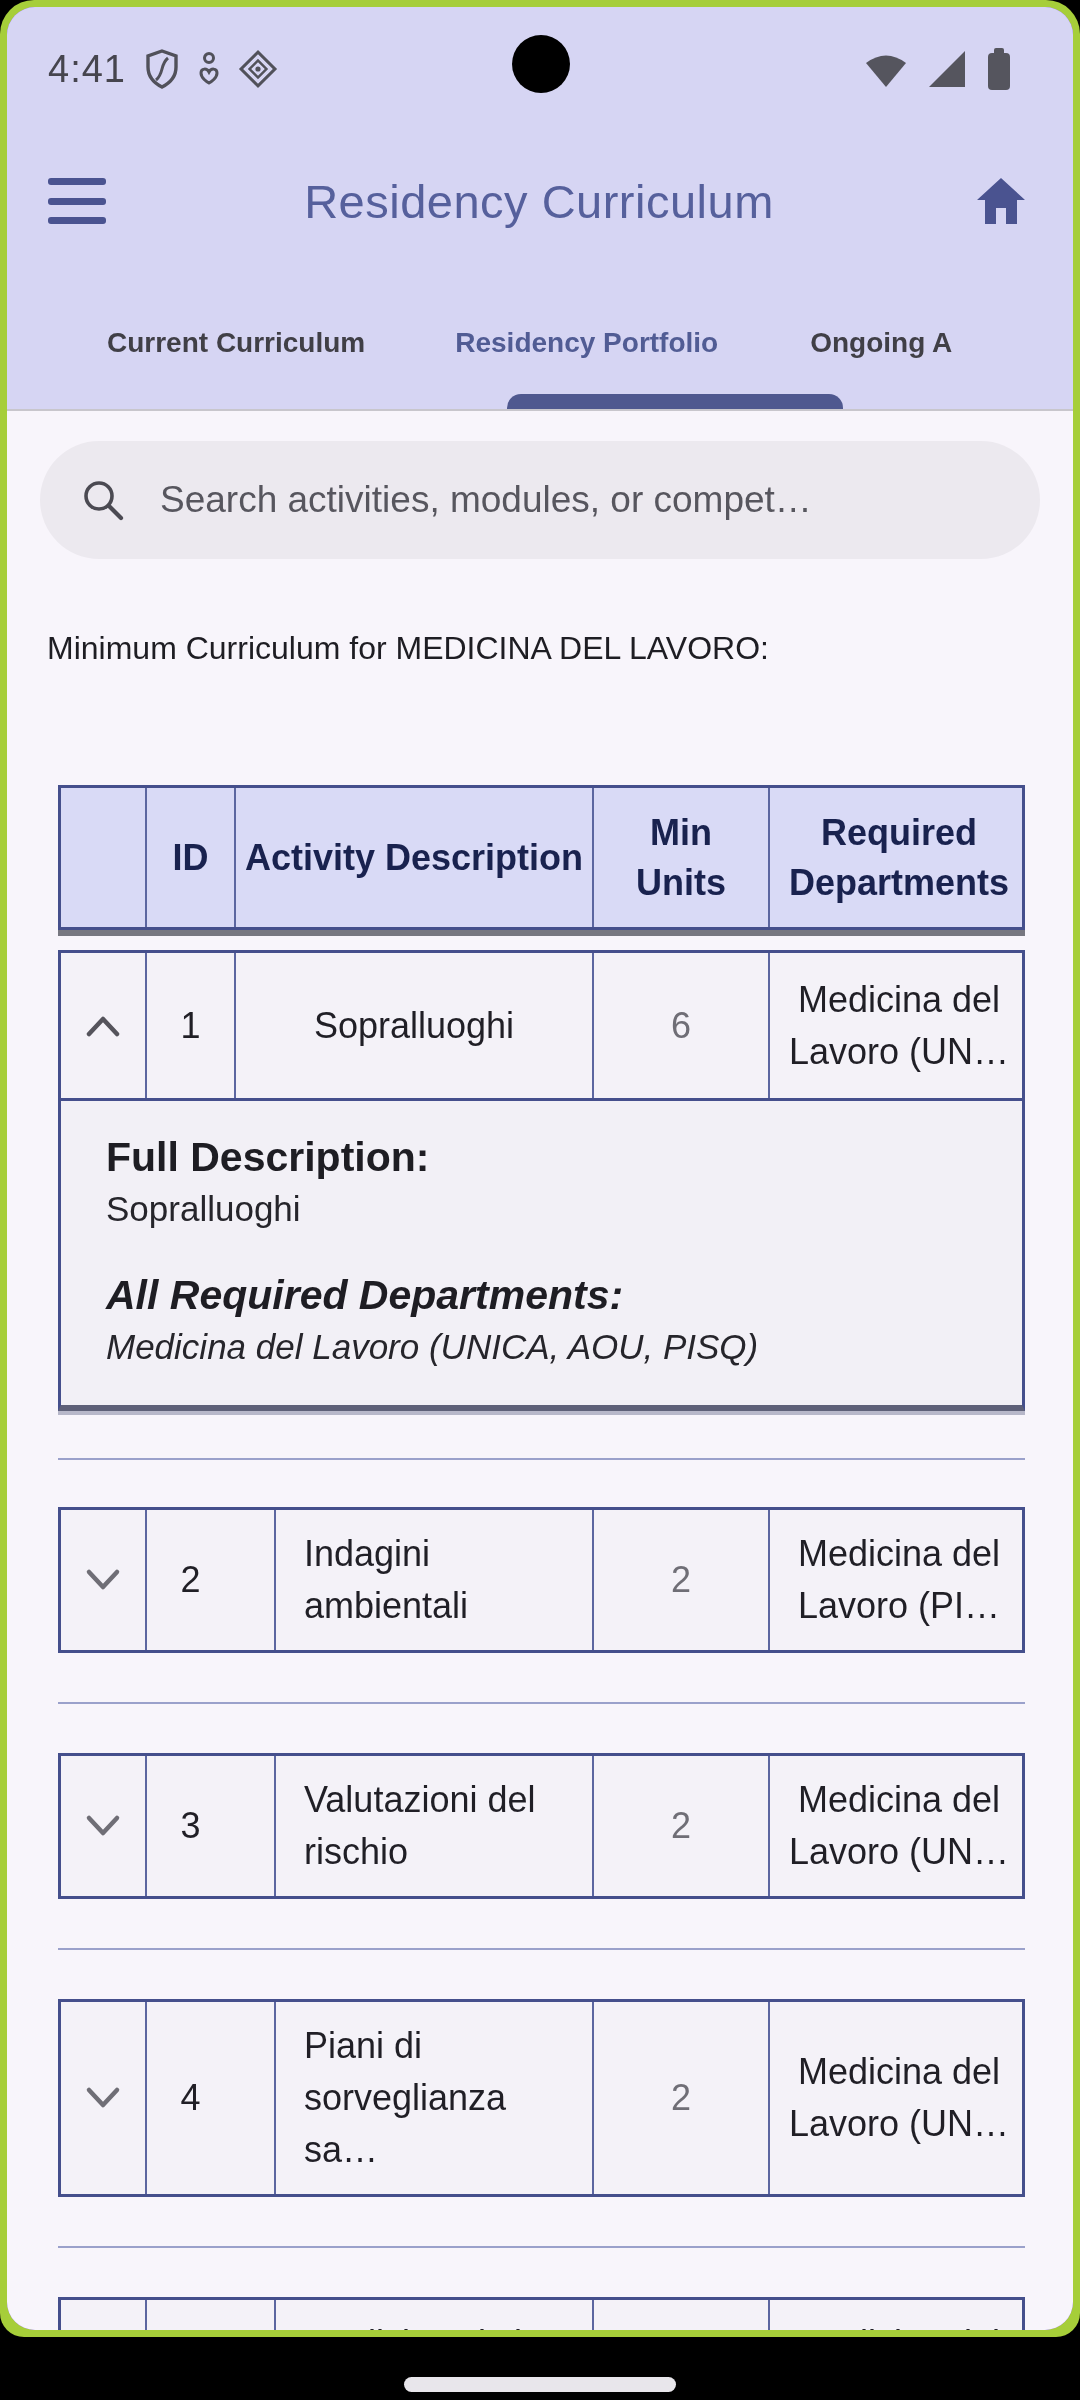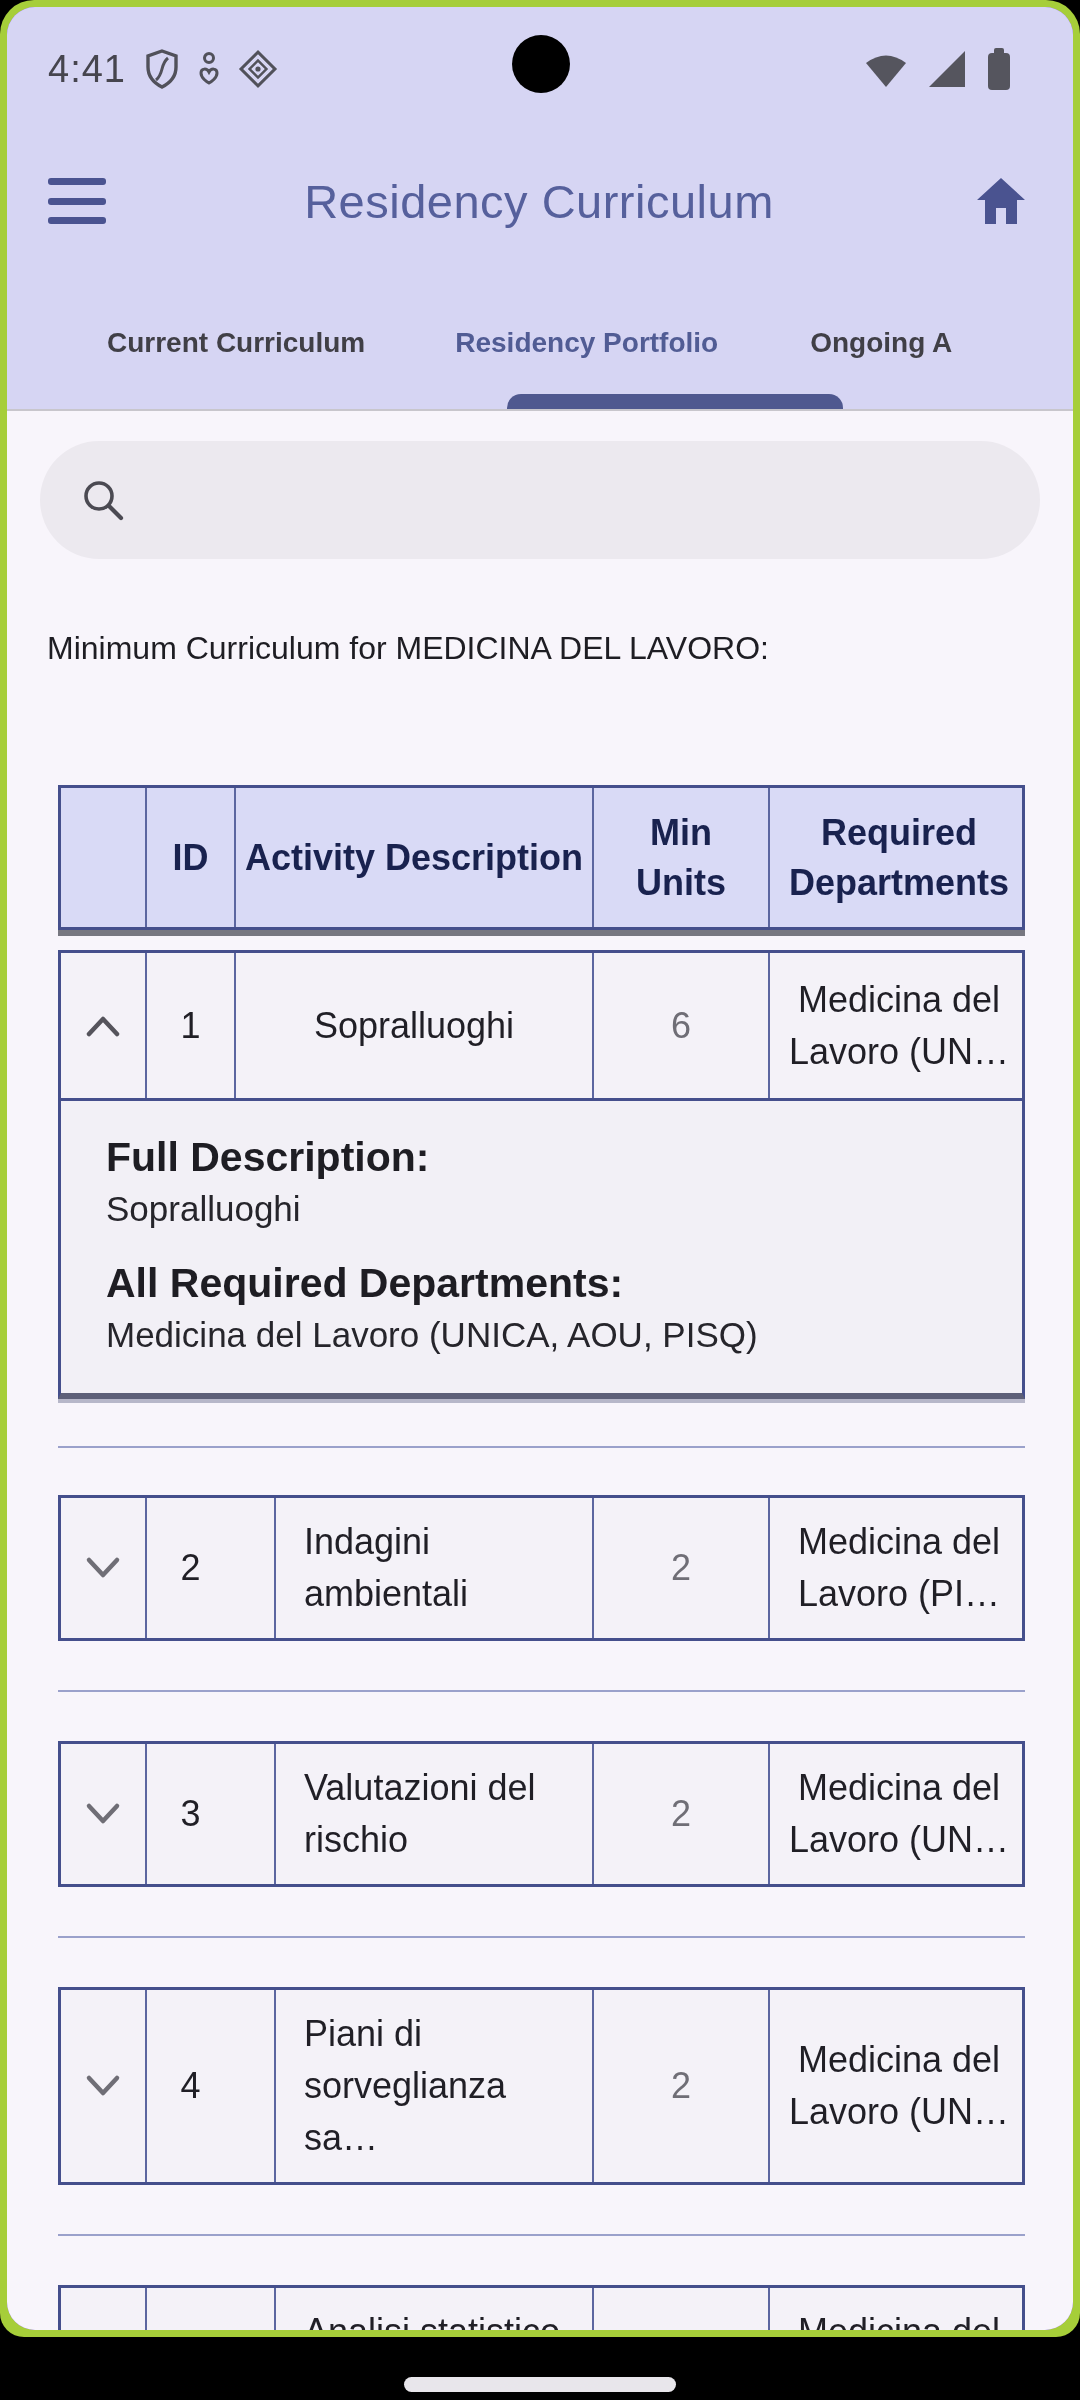--- a/index.html
+++ b/index.html
@@ -68,21 +68,21 @@
   .cell-activity-left{justify-content:flex-start;text-align:left;padding-left:28px;padding-right:22px;margin-left:40px;}
   .cell-gray{color:#6F6E76;}
   .chev{display:flex;align-items:center;justify-content:center;width:100%;height:100%;cursor:pointer;}
 
   .detail{background:#F2F0F6;border-left:3px solid #454F8C;border-right:3px solid #454F8C;
     border-top:3px solid #454F8C;border-bottom:6px solid #5E6078;
     box-shadow:0 4px 0 rgba(140,142,168,0.6);
     padding:30px 45px 32px;box-sizing:border-box;}
   .detail .lbl{font-size:41px;font-weight:700;color:#1E1D23;line-height:52px;}
   .detail .val{font-size:35px;color:#26252B;line-height:52px;}
-  .detail .group2{margin-top:22px;}
+  .detail .group2{margin-top:34px;font-style:italic;}
 
   .sep{height:100px;display:flex;align-items:center;}
   .sep-line{width:100%;height:2px;background:#9BA1CB;}
   .sep-tall{height:96px;}
 
   
   .bottom-bar{position:absolute;left:0;top:2337px;width:1080px;height:63px;background:#000;}
   .gesture{position:absolute;left:404px;top:40px;width:272px;height:15px;border-radius:8px;background:#E8E6EB;}
 
   svg{display:block;}
@@ -164,20 +164,21 @@
 
     <div class="content">
 
       <div class="search-pill">
         <span>
           <svg width="46" height="46" viewBox="0 0 46 46">
             <circle cx="19" cy="19" r="13" fill="none" stroke="#4B4A52" stroke-width="3.6"></circle>
             <line x1="29" y1="29" x2="41" y2="41" stroke="#4B4A52" stroke-width="4.2" stroke-linecap="round"></line>
           </svg>
         </span>
+        <input class="search-input" type="text" placeholder="Search activities, modules, or compet…" style="">
       </div>
 
       <div class="section-title">Minimum Curriculum for MEDICINA DEL LAVORO:</div>
 
       <div class="table-area">
 
         <div class="tgrid thead">
           <div class="tcell"></div>
           <div class="tcell">ID</div>
           <div class="tcell">Activity Description</div>

